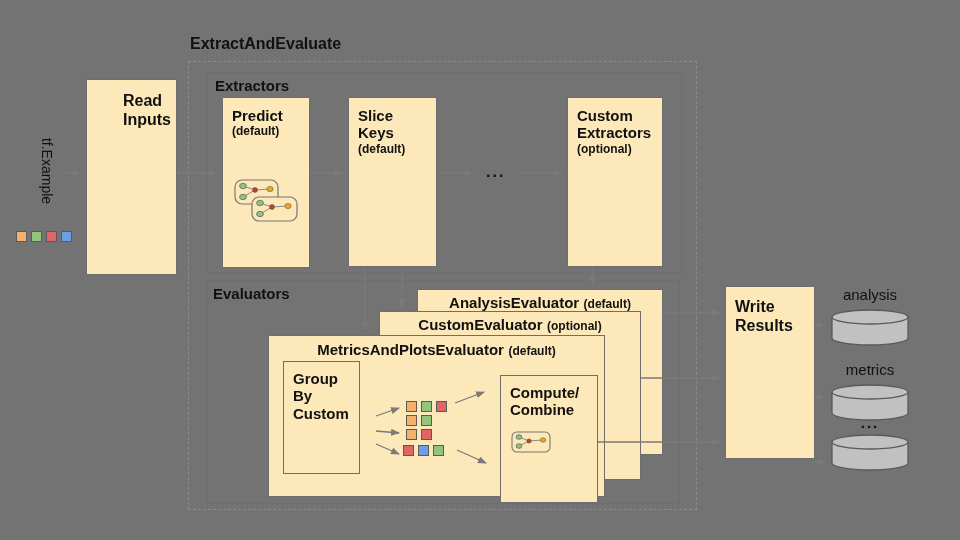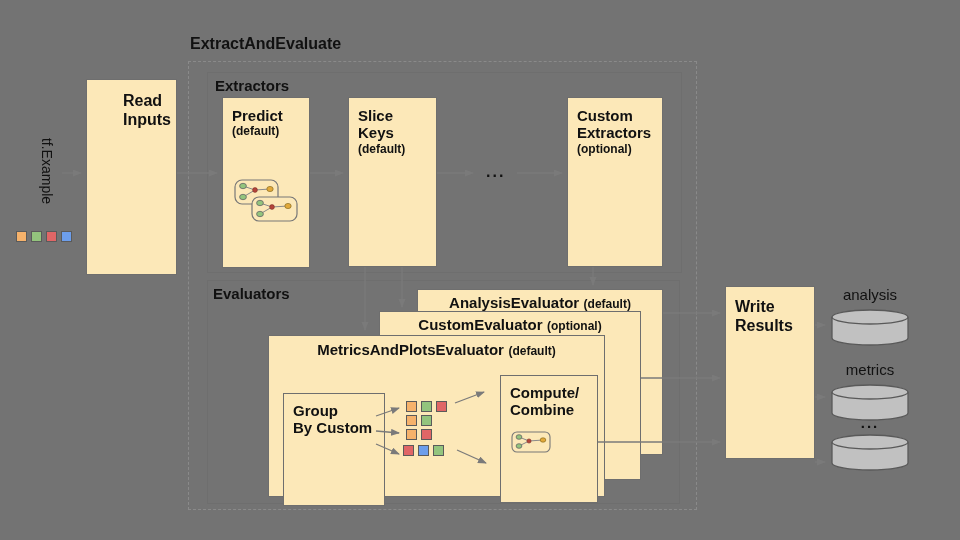--- a/index.html
+++ b/index.html
@@ -118,21 +118,21 @@
     </div>
   </div>
 
   <div class="tanbox z4" style="left:268px;top:335px;width:337px;height:162px;">
     <div class="hdr" style="padding-top:5px;">
       <span class="bold15">MetricsAndPlotsEvaluator</span>
       <span class="qual">(default)</span>
     </div>
   </div>
 
-  <div class="tanbox z5" style="left:283px;top:393px;width:102px;height:113px;">
+  <div class="tanbox z5" style="left:283px;top:361px;width:77px;height:113px;">
     <div class="pad" style="padding-top:8px;">
       <div class="bold15">Group</div>
       <div class="bold15">By Custom</div>
     </div>
   </div>
 
   <div class="abs z5" id="slice-grid" style="left:406px;top:401px;">
       <div class="sq-row">
         <div class="sq" style="background: rgb(246, 178, 107);"></div>
         <div class="sq" style="background: rgb(147, 196, 125);"></div>

